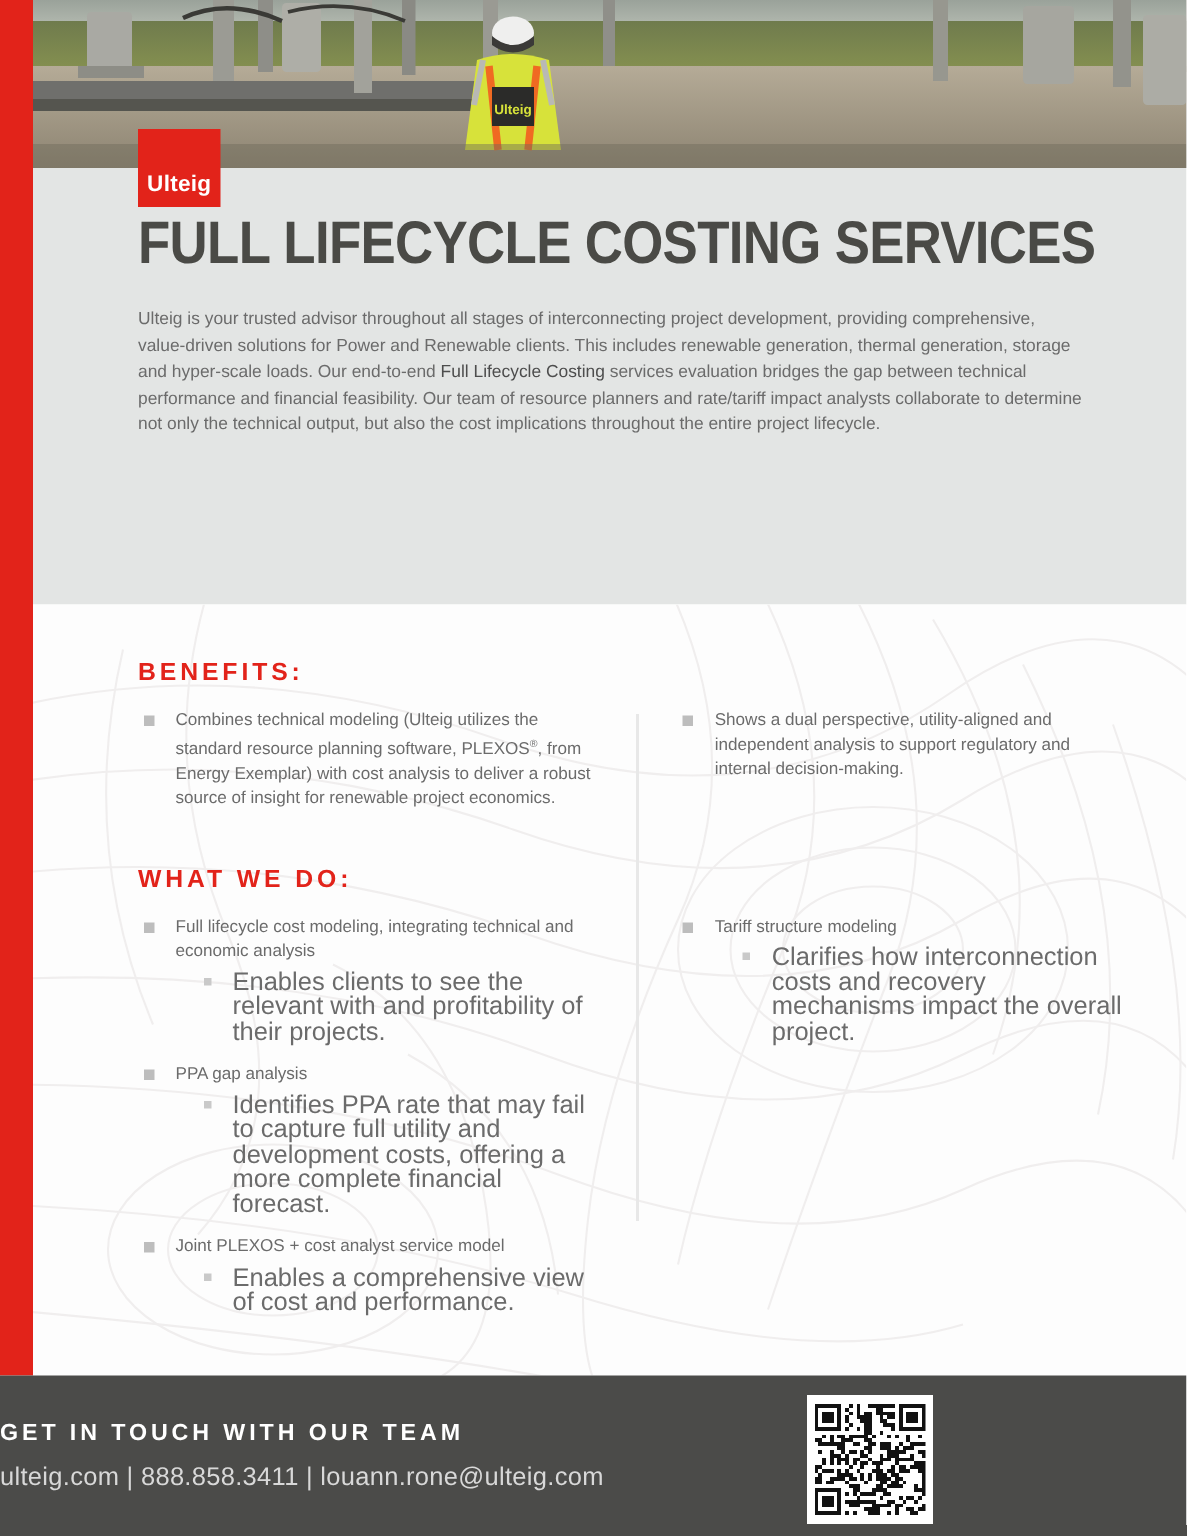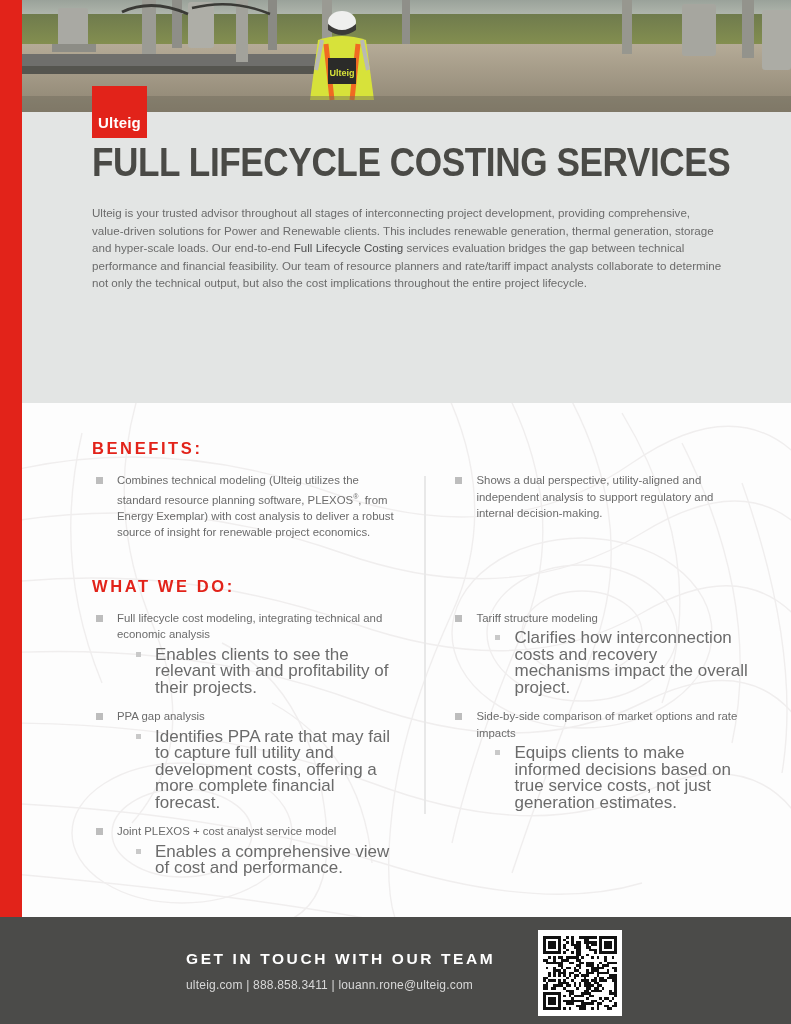--- a/index.html
+++ b/index.html
@@ -89,26 +89,26 @@
   sup{ font-size:7px; vertical-align:super; }
   
   .footer{
     position:absolute; left:0; top:917px; width:791px; height:107px;
     background:#4b4b49; z-index:8;
   }
   .footer-inner{
     position:relative; height:100%;
     display:flex; align-items:center;
   }
-  .ft-text{ padding-left:186px; }
+  .ft-text{ }
   .ft-title{
     color:#ffffff; font-size:15.5px; font-weight:bold;
     letter-spacing:2.6px; margin-bottom:10px;
   }
-  .ft-line{ color:#d8d8d8; font-size:12px; letter-spacing:.2px; }
+  .ft-line{ color:#d8d8d8; font-size:17px; letter-spacing:.2px; }
   .qr{
     position:absolute; left:538px; top:930px; width:84px; height:86px;
     background:#ffffff; padding:5px; z-index:9;
   }
   .qr svg{ display:block; width:100%; height:100%; }
 </style>
 </head>
 <body>
 
 <div class="red-rail"></div>
@@ -230,23 +230,20 @@
               </ul></li>
             <li class="b1">Joint PLEXOS + cost analyst service model<ul class="sub">
                 <li class="b2">Enables a comprehensive view of cost and performance.</li>
               </ul></li>
           </ul>
       </div>
       <div class="col right">
         <ul id="wwd-right">
             <li class="b1">Tariff structure modeling<ul class="sub">
                 <li class="b2">Clarifies how interconnection costs and recovery mechanisms impact the overall project.</li>
-              </ul></li>
-            <li class="b1">Side-by-side comparison of market options and rate impacts<ul class="sub">
-                <li class="b2">Equips clients to make informed decisions based on true service costs, not just generation estimates.</li>
               </ul></li>
           </ul>
       </div>
     </div>
   </div>
 </div>
 
 <div class="footer">
   <div class="footer-inner">
     <div class="ft-text">

